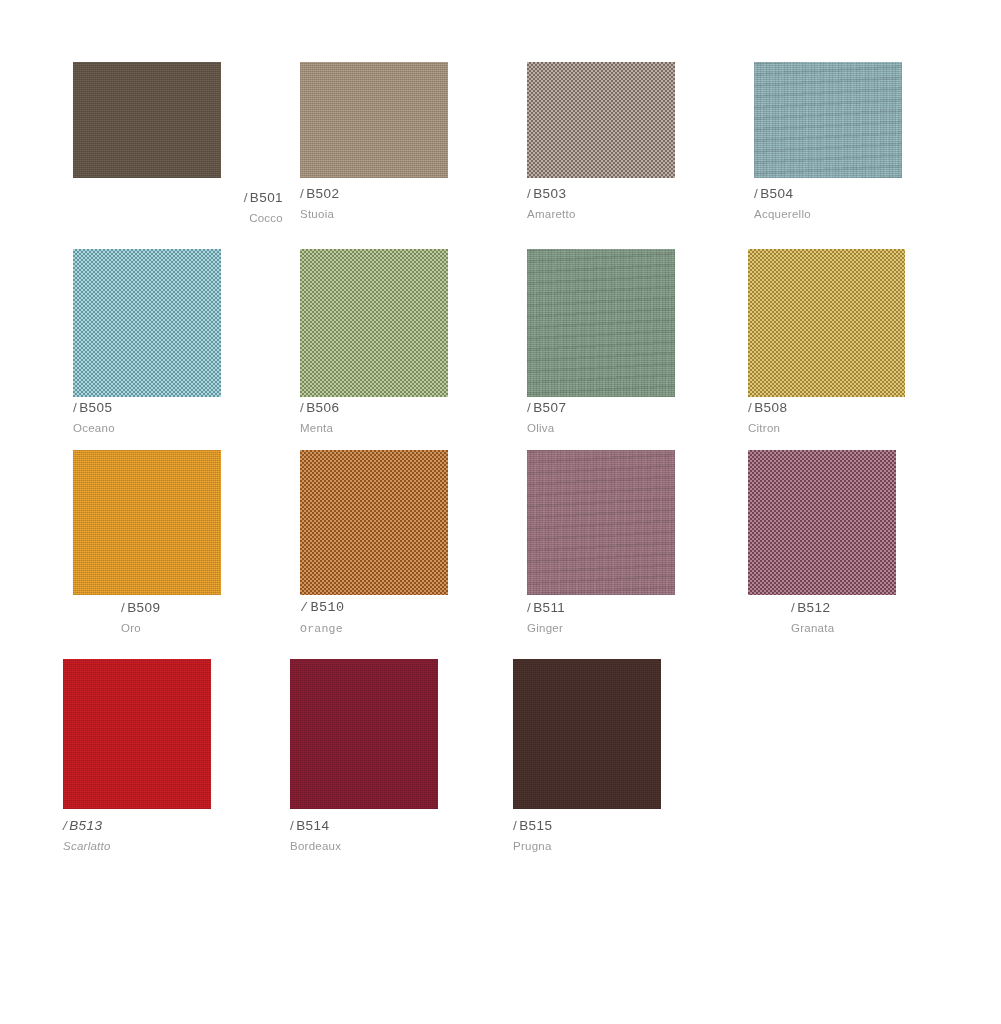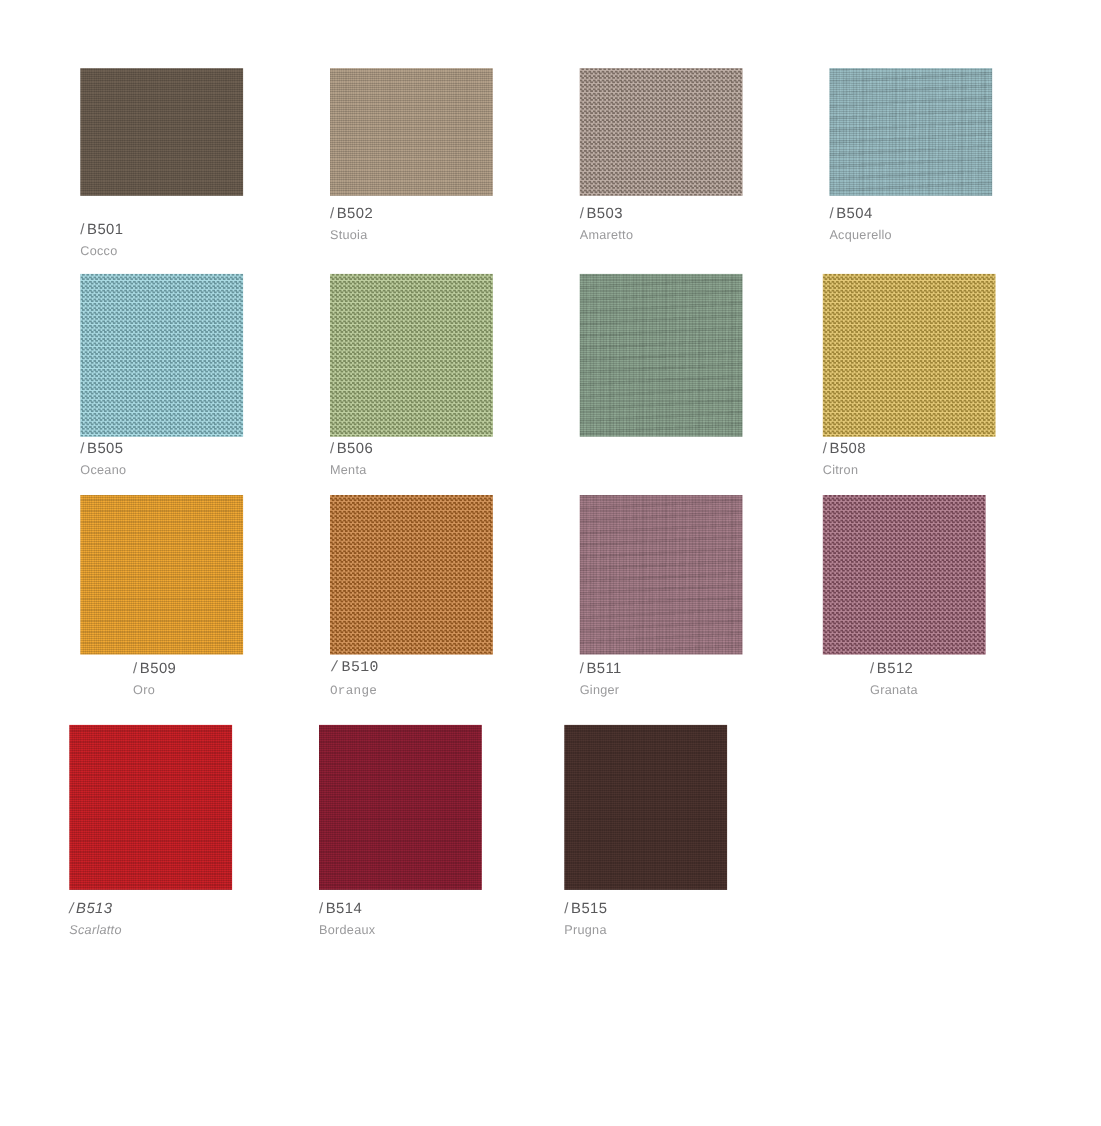--- a/index.html
+++ b/index.html
@@ -114,21 +114,21 @@
     white-space: nowrap;
     margin-top: 5px;
   }
 </style>
 </head>
 <body>
 
 <div id="swatch-grid">
     <div class="swatch-cell" style="left: 73px; top: 62px; width: 148px;">
       <div class="swatch-chip weave-plain" style="width: 148px; height: 116px; background-color: rgb(109, 95, 81);"></div>
-      <div class="swatch-label" style="top: 139px;">
+      <div class="swatch-label" style="top: 128px; text-align: right;">
         <div class="swatch-code"><span class="slash">/</span><span>B501</span></div>
         <div class="swatch-name">Cocco</div>
       </div>
     </div>
     <div class="swatch-cell" style="left: 300px; top: 62px; width: 148px;">
       <div class="swatch-chip weave-plain" style="width: 148px; height: 116px; background-color: rgb(179, 160, 137);"></div>
       <div class="swatch-label" style="top: 124px;">
         <div class="swatch-code"><span class="slash">/</span><span>B502</span></div>
         <div class="swatch-name">Stuoia</div>
       </div>
@@ -156,20 +156,24 @@
     </div>
     <div class="swatch-cell" style="left: 300px; top: 249px; width: 156px;">
       <div class="swatch-chip weave-basket" style="width: 148px; height: 148px; background-color: rgb(168, 189, 128);"></div>
       <div class="swatch-label" style="top: 151px;">
         <div class="swatch-code"><span class="slash">/</span><span>B506</span></div>
         <div class="swatch-name">Menta</div>
       </div>
     </div>
     <div class="swatch-cell" style="left: 527px; top: 249px; width: 148px;">
       <div class="swatch-chip weave-slub" style="width: 148px; height: 148px; background-color: rgb(143, 168, 147);"></div>
+      <div class="swatch-label" style="top: 151px;">
+        <div class="swatch-code"><span class="slash">/</span><span>B507</span></div>
+        <div class="swatch-name">Oliva</div>
+      </div>
     </div>
     <div class="swatch-cell" style="left: 748px; top: 249px; width: 157px;">
       <div class="swatch-chip weave-basket" style="width: 157px; height: 148px; background-color: rgb(217, 182, 76);"></div>
       <div class="swatch-label" style="top: 151px;">
         <div class="swatch-code"><span class="slash">/</span><span>B508</span></div>
         <div class="swatch-name">Citron</div>
       </div>
     </div>
     <div class="swatch-cell" style="left: 73px; top: 450px; width: 148px;">
       <div class="swatch-chip weave-plain" style="width: 148px; height: 145px; background-color: rgb(239, 167, 51);"></div>

